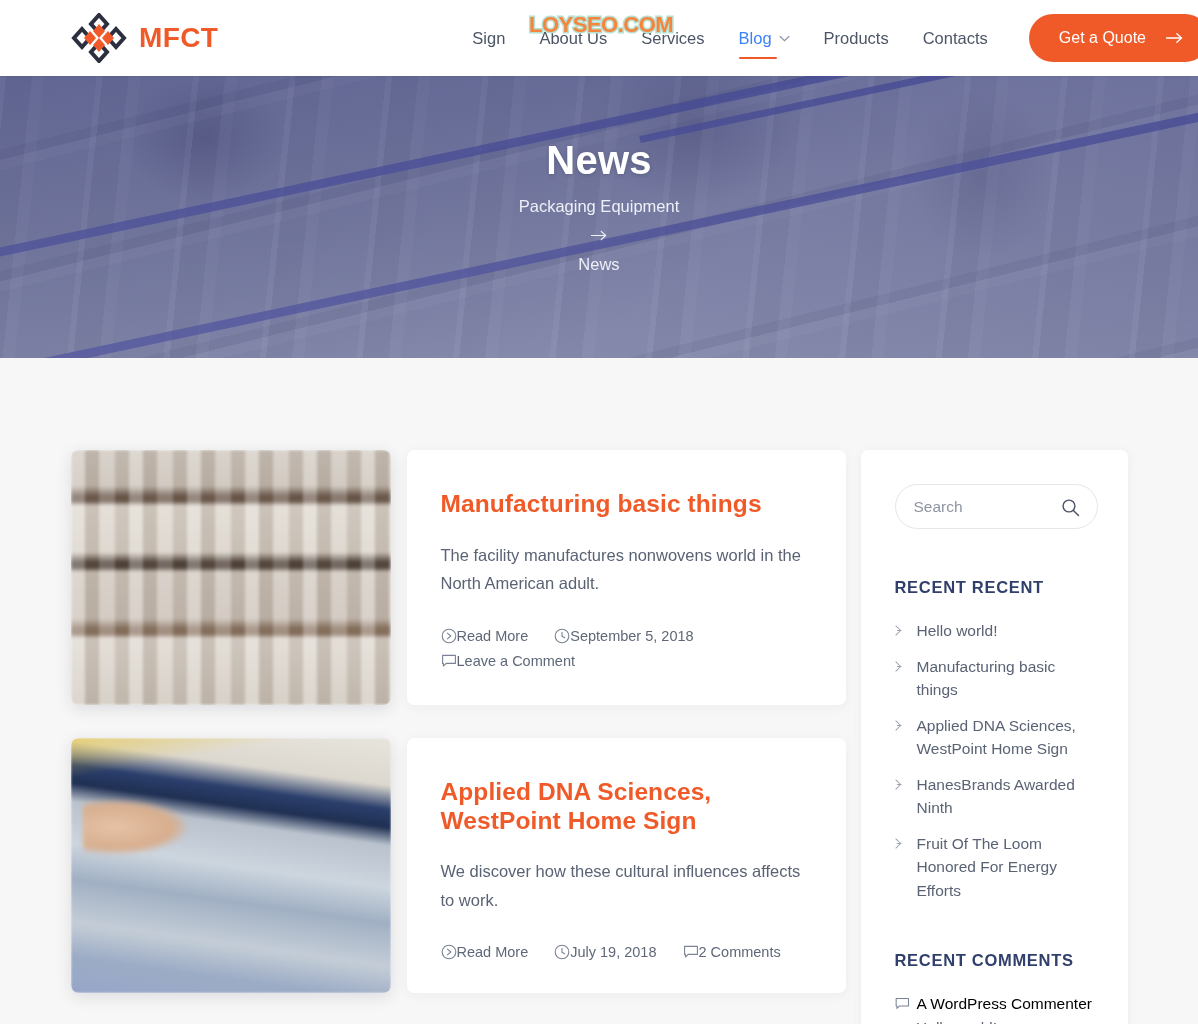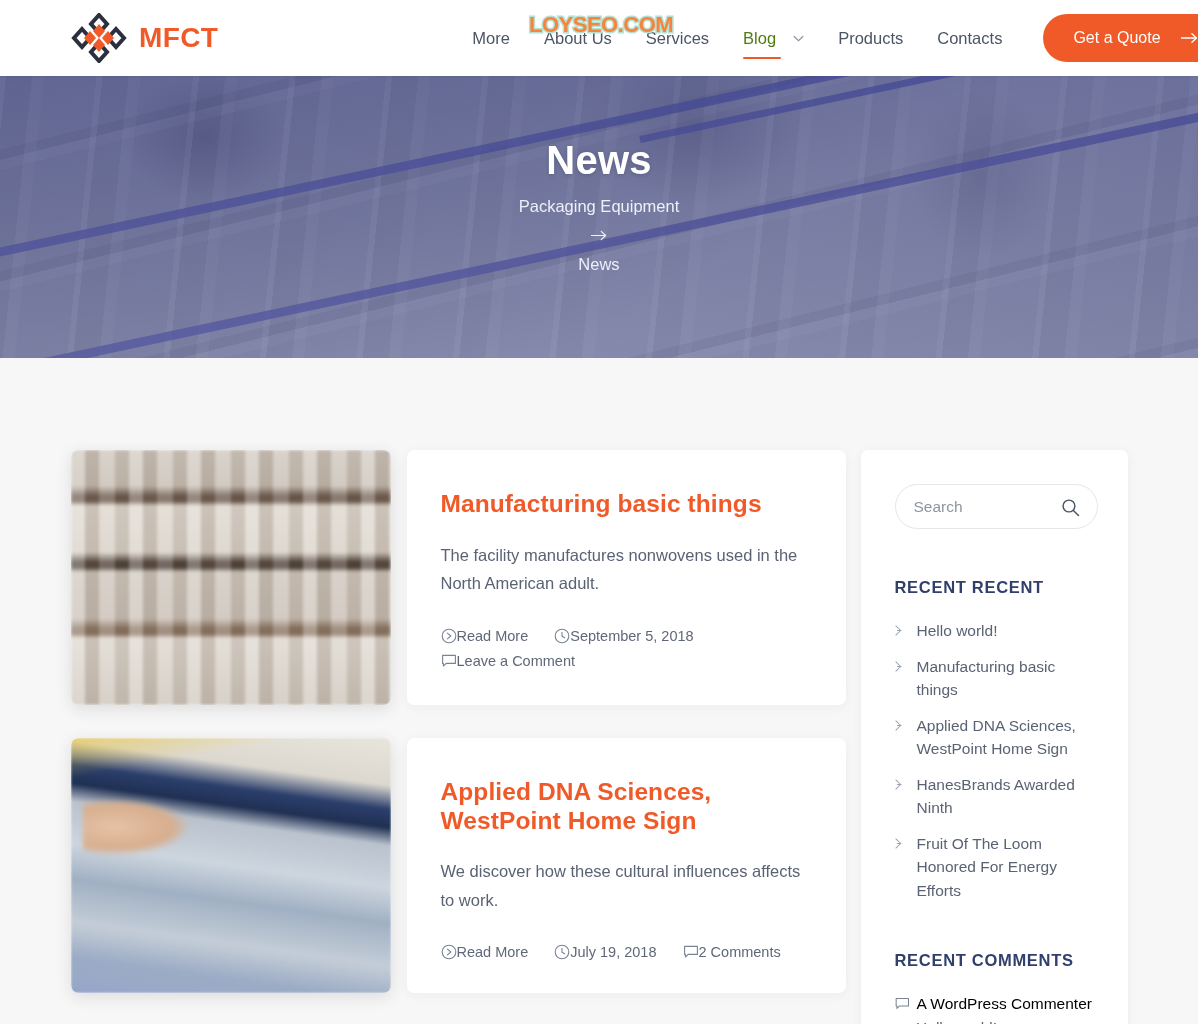--- a/index.html
+++ b/index.html
@@ -53,26 +53,26 @@
   .nav-item {
     position: relative;
     font-size: 16.5px;
     color: #4b5565;
     padding: 0 17px;
     line-height: 1;
     cursor: pointer;
     white-space: nowrap;
   }
   .nav-item.active {
-    color: #4d7c0f;
+    color: #3b82f6;
     text-underline-offset: 3px;
     text-decoration-thickness: 1px;
     display: inline-flex;
     align-items: center;
-    gap: 17px;
+    gap: 7px;
   }
   .nav-item.active .nav-underline {
     position: absolute;
     left: 17px;
     bottom: -13px;
     width: 38px;
     height: 2.5px;
     background: #f05a28;
     border-radius: 2px;
   }
@@ -374,21 +374,21 @@
         <path d="M29 11 L35 18 L29 25 L23 18 Z"></path>
         <path d="M29 25 L35 32 L29 39 L23 32 Z"></path>
         <path d="M20 18 L26 25 L20 32 L14 25 Z"></path>
         <path d="M38 18 L44 25 L38 32 L32 25 Z"></path>
       </g>
     </svg>
     <span class="brand-name">MFCT</span>
   </a>
 
   <nav class="main-nav">
-    <span class="nav-item">More</span>
+    <span class="nav-item">Sign</span>
     <span class="nav-item">About Us</span>
     <span class="nav-item">Services</span>
     <span class="nav-item active">
       <span>Blog</span>
       <svg class="chev" viewBox="0 0 12 8">
         <path d="M1 1.7 L6 6.4 L11 1.7" fill="none" stroke="#8a92a3" stroke-width="1.3" stroke-linecap="round"></path>
       </svg>
       <span class="nav-underline"></span>
     </span>
     <span class="nav-item">Products</span>
@@ -430,21 +430,21 @@
   <div class="content-wrap">
 
     <div class="posts-col">
 
       <article class="post-card">
         <div class="post-thumb">
           <div class="thumb-spools"></div>
         </div>
         <div class="post-body">
           <h2 class="post-title">Manufacturing basic things</h2>
-          <p class="post-excerpt">The facility manufactures nonwovens used in the North American adult.</p>
+          <p class="post-excerpt">The facility manufactures nonwovens world in the North American adult.</p>
           <div class="post-meta">
             <span class="meta-item">
               <svg class="meta-icon" viewBox="0 0 16 16">
                 <circle cx="8" cy="8" r="6.8" fill="none" stroke="#7a8394" stroke-width="1.1"></circle>
                 <path d="M6.4 5.2 L9.8 8 L6.4 10.8" fill="none" stroke="#7a8394" stroke-width="1.1" stroke-linecap="round" stroke-linejoin="round"></path>
               </svg>
               <span>Read More</span>
             </span>
             <span class="meta-item">
               <svg class="meta-icon" viewBox="0 0 16 16">

